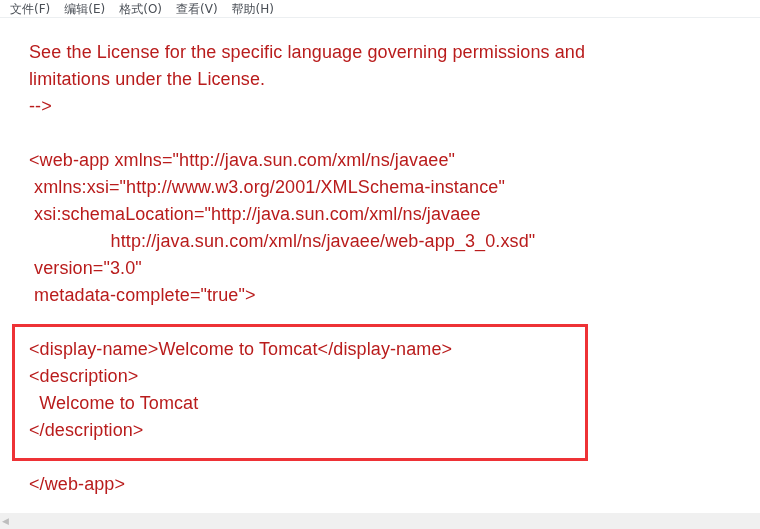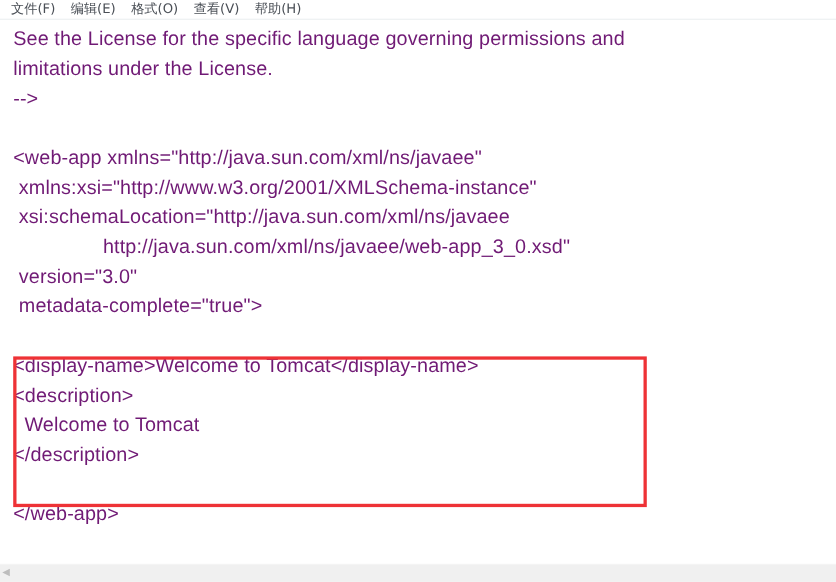--- a/index.html
+++ b/index.html
@@ -14,21 +14,21 @@
     overflow: hidden;
     position: relative;
   }
 
   
   #menubar {
     height: 18px;
     background: #ffffff;
     border-bottom: 1px solid #eceff1;
     display: flex;
-    align-items: flex-start;
+    align-items: center;
     padding-left: 4px;
     box-sizing: border-box;
   }
   .menu-item {
     font-family: "DejaVu Sans", sans-serif;
     font-size: 12px;
     color: #4a4f56;
     line-height: 16px;
     padding: 0 8px 0 6px;
     white-space: nowrap;
@@ -42,25 +42,25 @@
     top: 19px;
     width: 760px;
     height: 492px;
     background: #ffffff;
     overflow: hidden;
   }
   #code {
     position: absolute;
     left: 12px;
     top: 3px;
-    margin: 0;
+    margin: 17px;
     font-family: "Liberation Sans", sans-serif;
     font-size: 18px;
     line-height: 27px;
-    color: #701a75;
+    color: #b91c1c;
     white-space: pre;
     letter-spacing: 0.1px;
   }
 
   
   #red-box {
     position: absolute;
     left: 12px;
     top: 305px;
     width: 576px;

